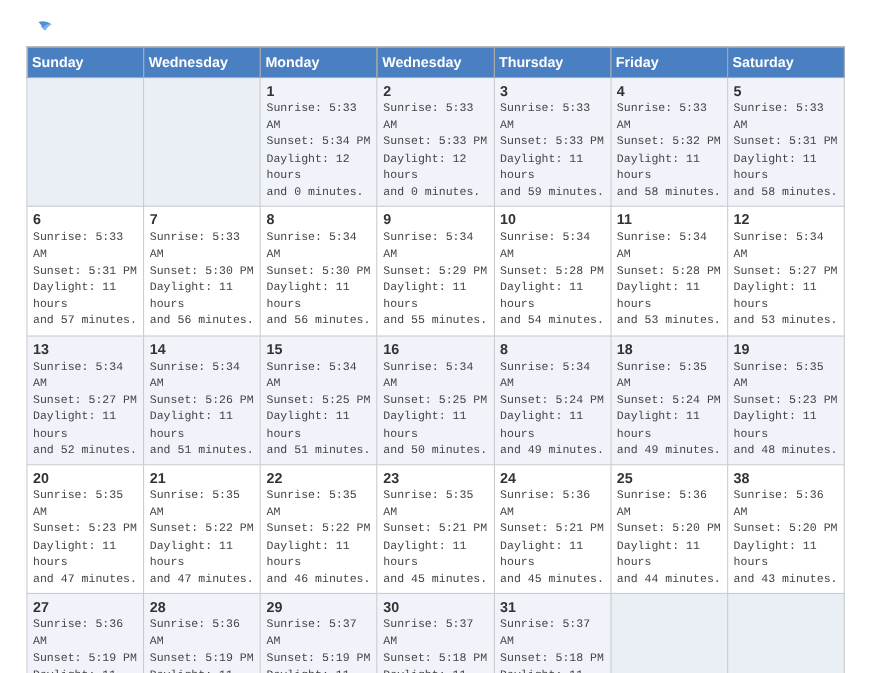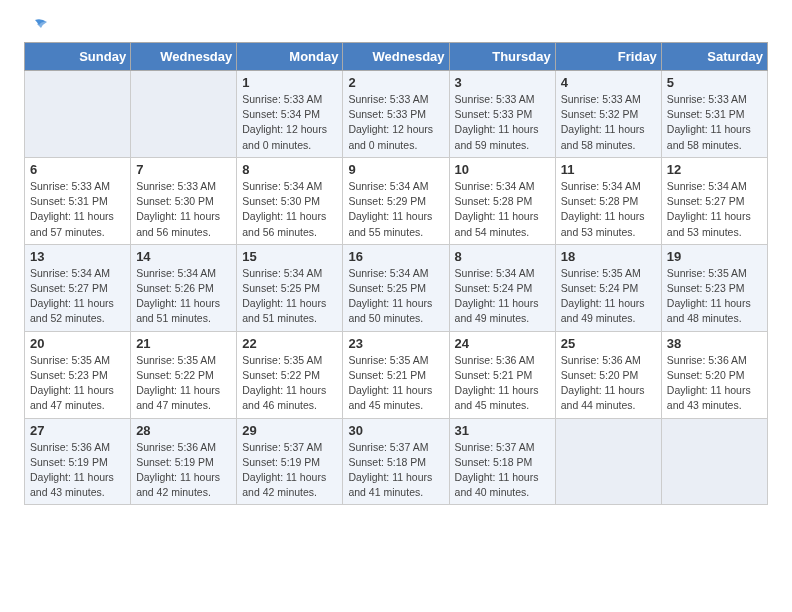--- a/index.html
+++ b/index.html
@@ -4,25 +4,25 @@
   <style>
     * { box-sizing: border-box; margin: 0; padding: 0; }
     body { font-family: Arial, sans-serif; background: #fff; width: 792px; min-height: 612px; }
     .page { width: 792px; padding: 20px 24px 20px 24px; }
     .header-row { display: flex; align-items: flex-start; justify-content: space-between; margin-bottom: 4px; }
     .logo { display: flex; flex-direction: column; align-items: flex-start; }
     .title-block { text-align: right; }
     .month-title { font-size: 36px; font-weight: bold; color: #333; line-height: 1.1; }
     .subtitle { font-size: 15px; color: #555; margin-top: 2px; }
     .calendar { width: 100%; border-collapse: collapse; margin-top: 10px; }
-    .calendar th { background: #4a7fc1; color: #fff; font-size: 13px; font-weight: bold; padding: 6px 4px; text-align: right; border: 1px solid #aaa; }
+    .calendar th { background: #4a7fc1; color: #fff; font-size: 13px; font-weight: bold; padding: 6px 4px; text-align: left; border: 1px solid #aaa; }
     .calendar td { border: 1px solid #ccc; vertical-align: top; padding: 4px 5px; min-width: 100px; font-size: 11px; color: #333; background: #fff; min-height: 80px; }
     .calendar td.empty { background: #f5f5f5; }
     .day-num { font-size: 13px; font-weight: bold; color: #333; display: block; margin-bottom: 2px; }
-    .day-info { font-size: 10.5px; color: #444; line-height: 1.45; }
+    .day-info { font-size: 10.5px; color: #444; line-height: 1.45; font-family: Liberation Mono, monospace; }
     .row-shaded td { background: #f0f4fa; }
     .row-shaded td.empty { background: #eaeef5; }
   </style>
 </head>
 <body>
 
 <div class="page">
   <div class="header-row">
     <div class="logo">
       <div style="display:flex;align-items:center;gap:2px;">

